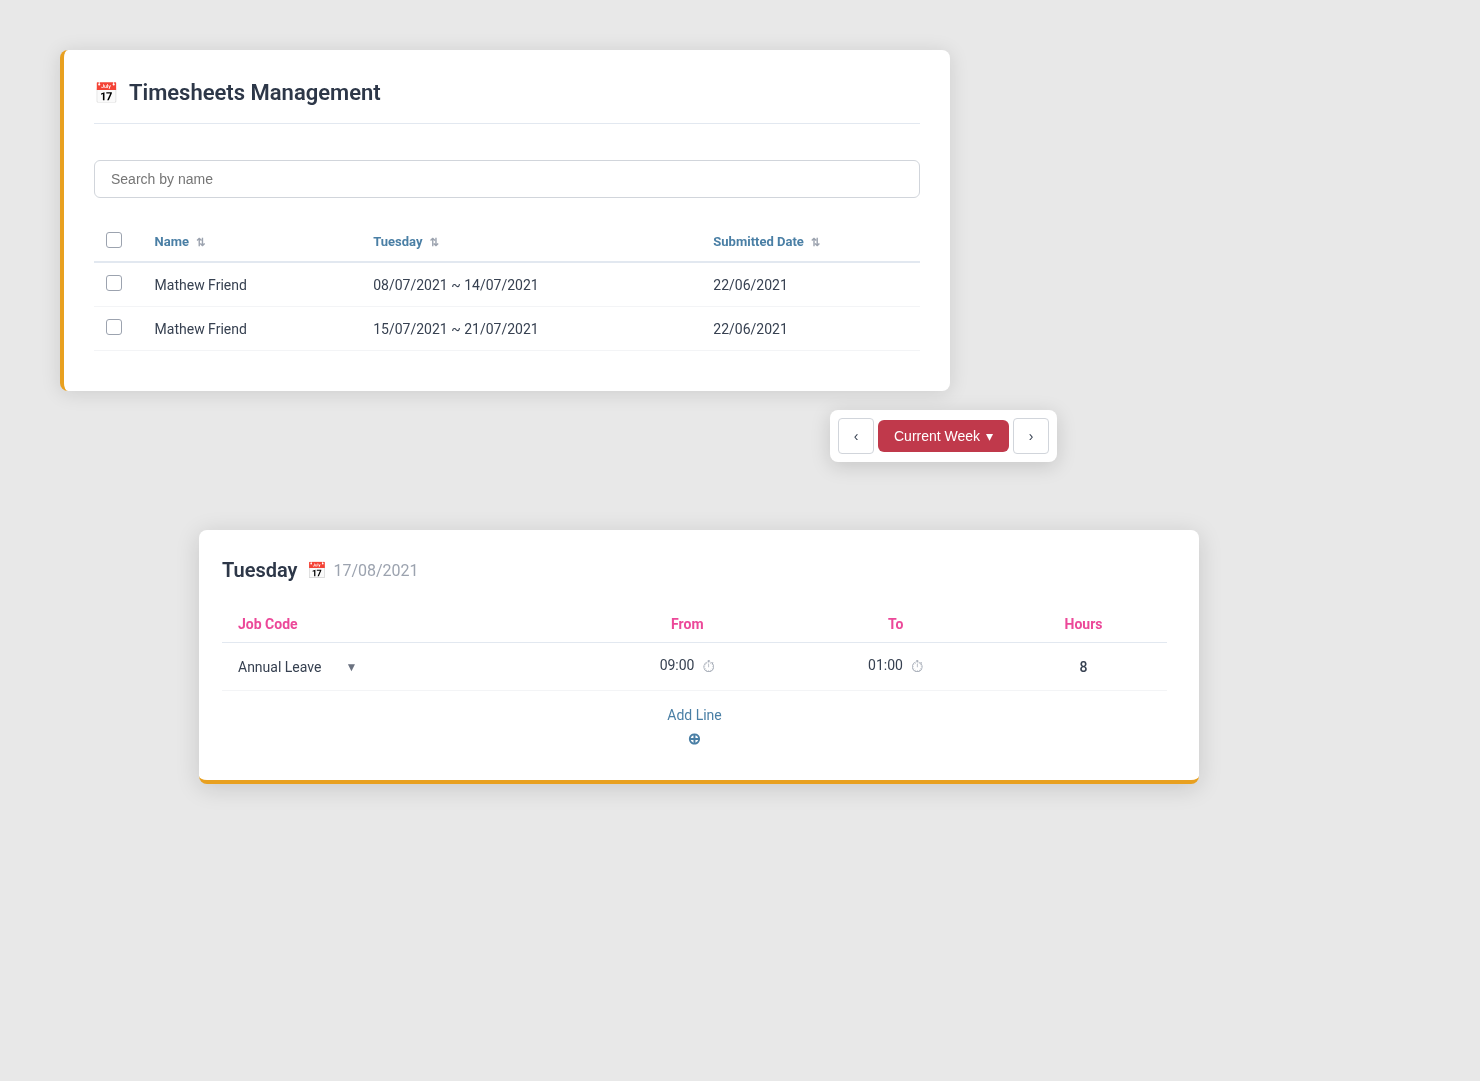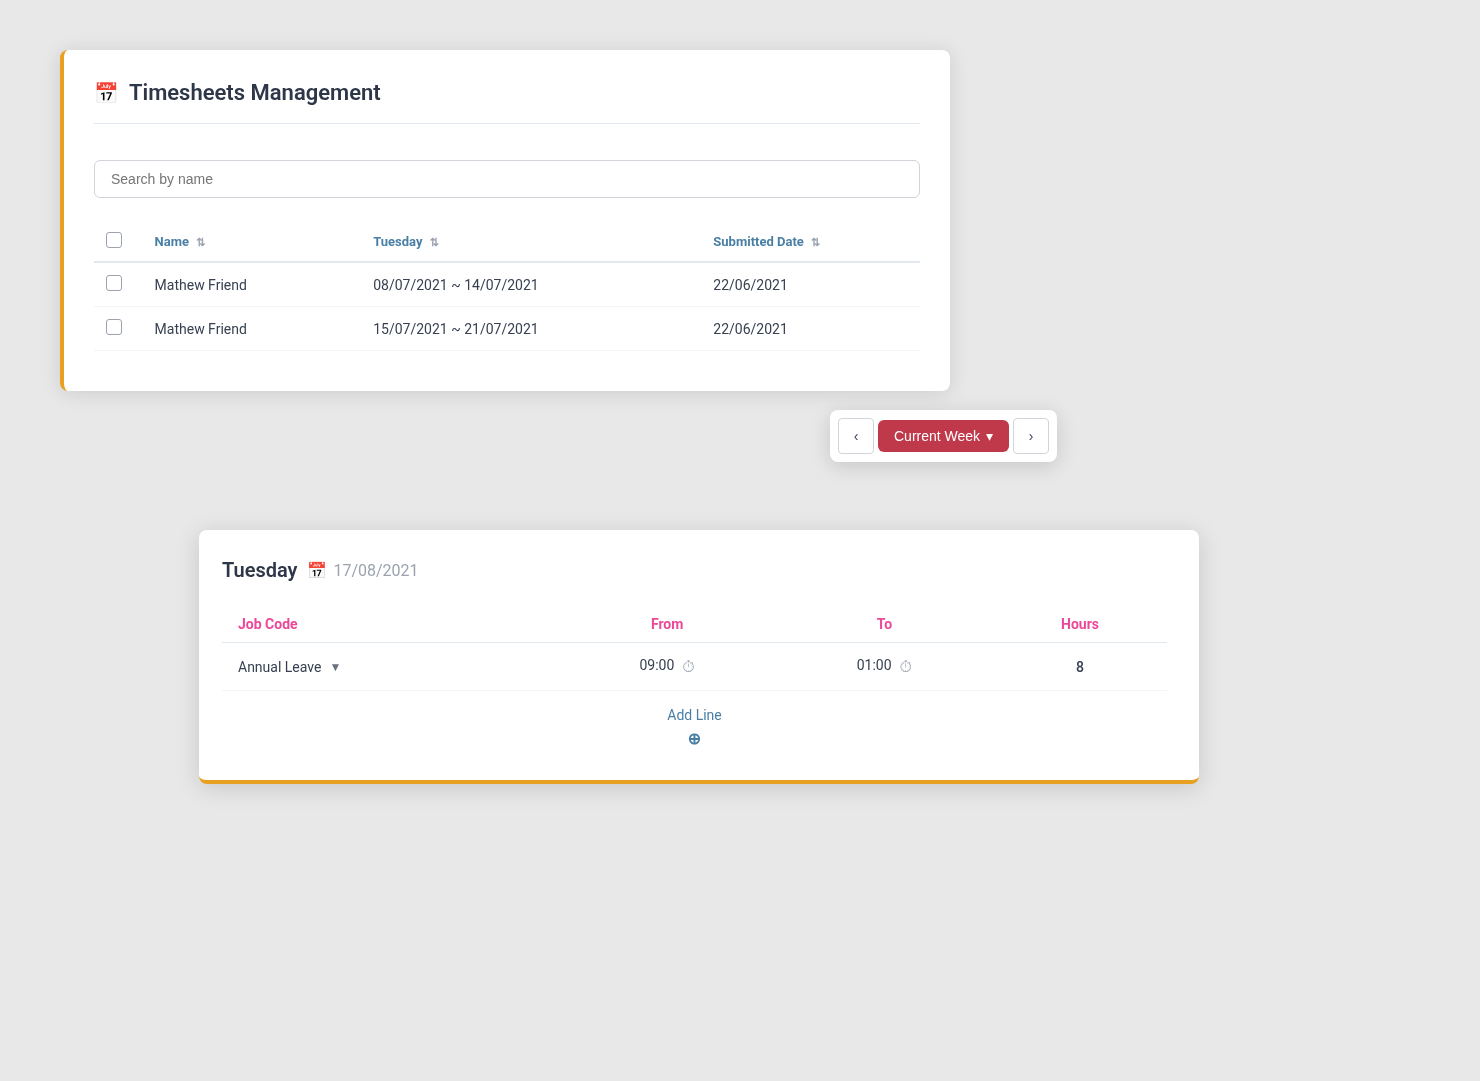--- a/index.html
+++ b/index.html
@@ -227,21 +227,21 @@
       border-bottom: 1px solid #f3f4f6;
     }
 
     .day-table td:first-child {
       text-align: left;
     }
 
     .job-code-cell {
       display: flex;
       align-items: center;
-      gap: 8px;
+      gap: 24px;
     }
 
     .dropdown-arrow {
       color: #6b7280;
       font-size: 12px;
       cursor: pointer;
     }
 
     .time-cell {
       display: flex;

